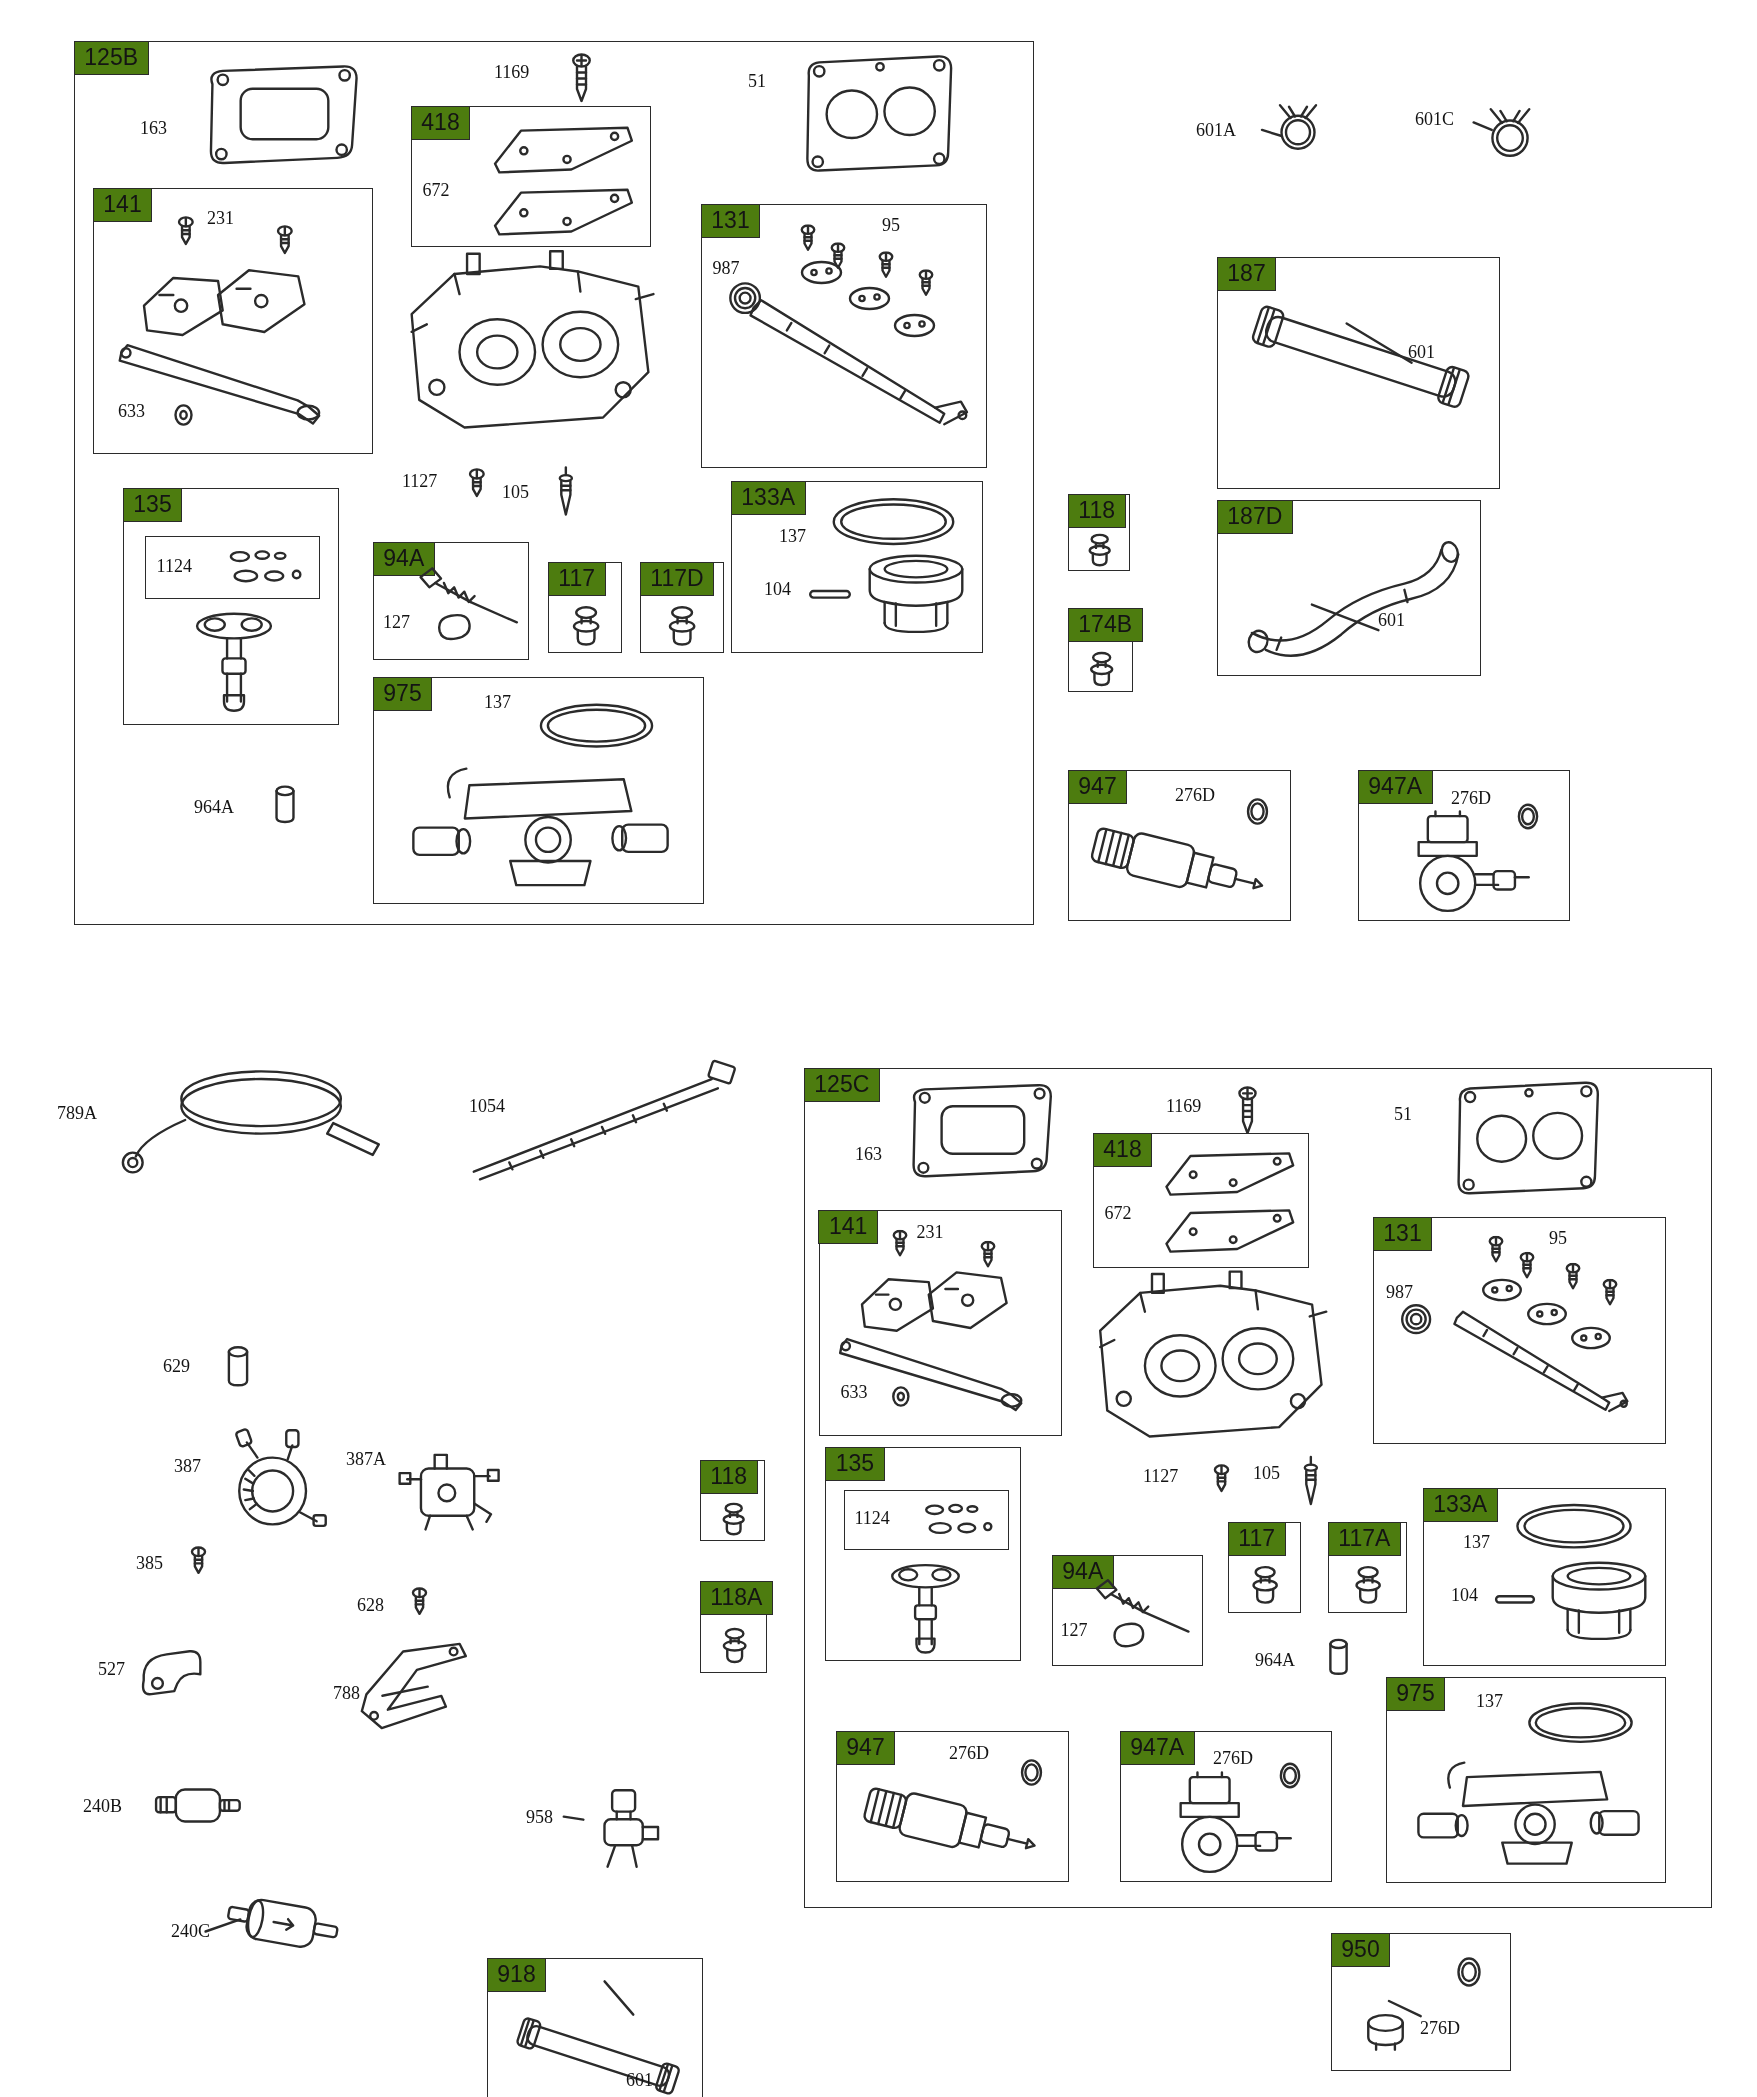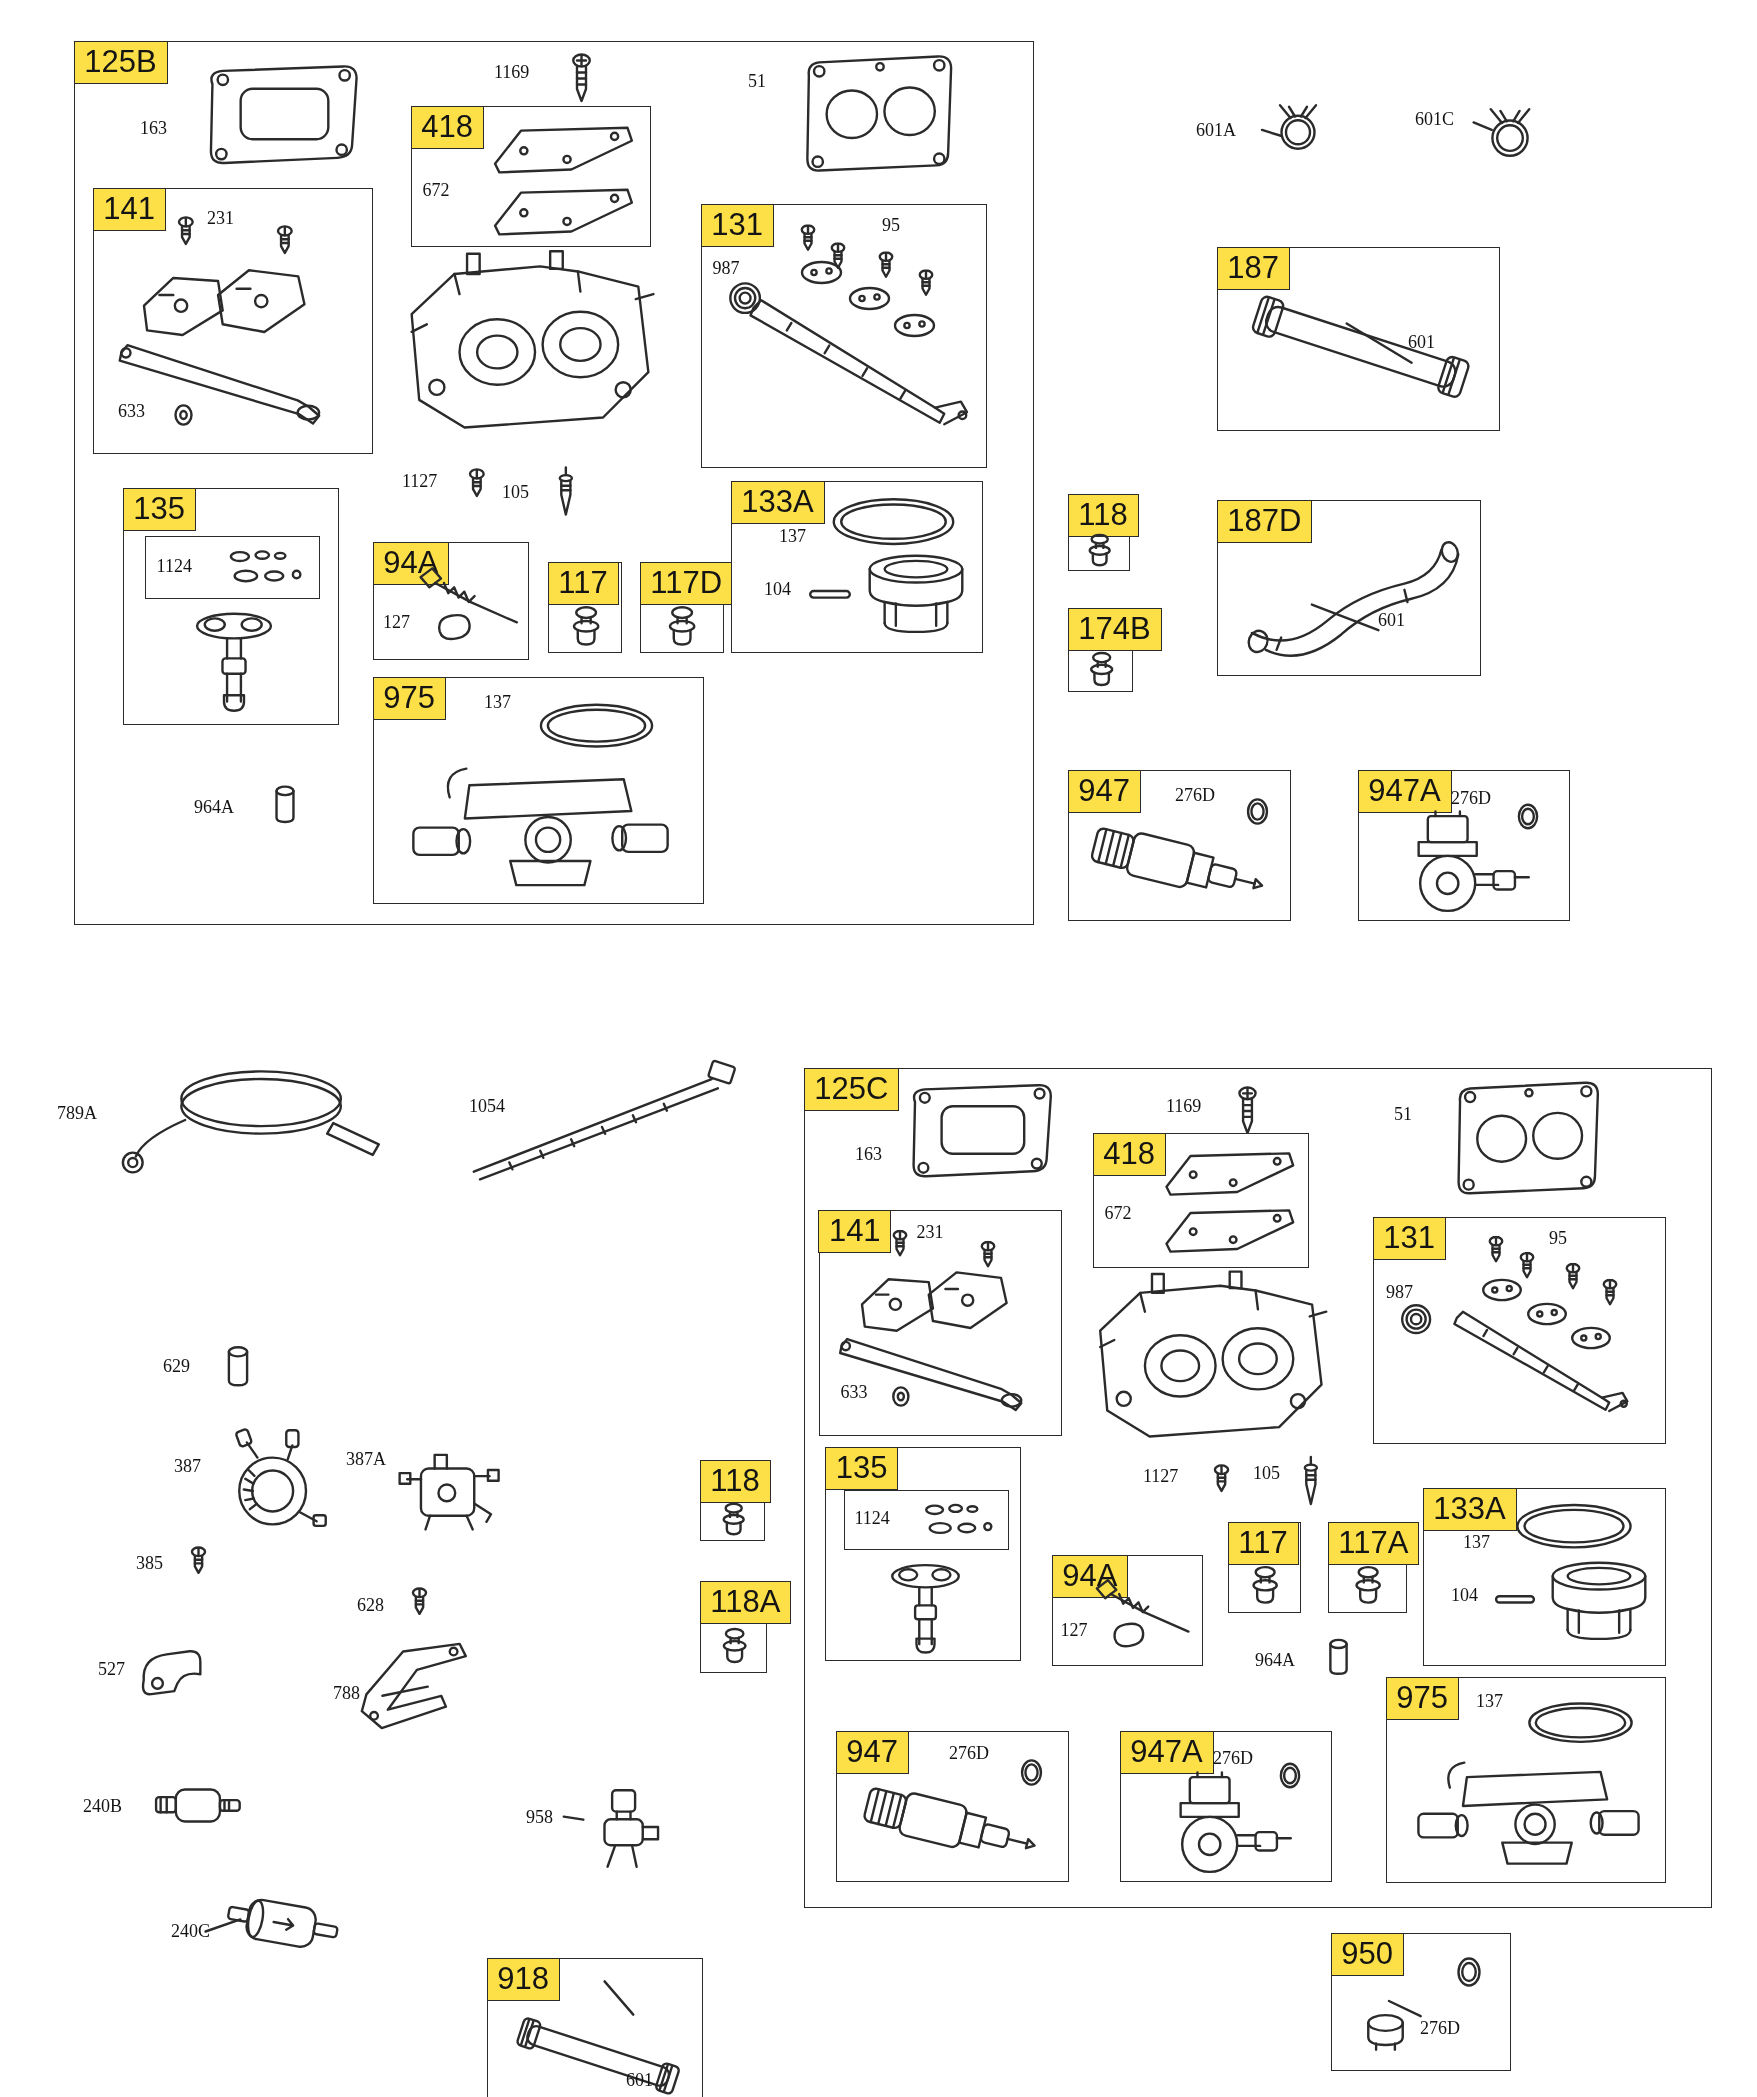--- a/index.html
+++ b/index.html
@@ -4,21 +4,21 @@
 <style>
   * { margin:0; padding:0; box-sizing:border-box; }
   body { background:#ffffff; }
   .canvas {
     position:relative; width:1757px; height:2097px; background:#ffffff;
     font-family:"Liberation Sans","DejaVu Sans",sans-serif; color:#141414;
   }
   .pbox { position:absolute; border:1.5px solid #2b2b2b; background:#ffffff; }
   .tag {
     position:absolute; top:-1.5px; left:-1.5px; border:1.5px solid #2b2b2b;
-    background:#fde047; padding:2.3px 9.8px 3.8px; font-size:31px; line-height:1.15;
+    background:#4d7c0f; padding:2.3px 9.8px 3.8px; font-size:23px; line-height:1.15;
     white-space:nowrap;
   }
   .lbl { position:absolute; font-size:18px; line-height:1.1; white-space:nowrap;font-family:Liberation Serif, serif; }
   .part { position:absolute; overflow:visible; }
   symbol * , .leader line {
     fill:none; stroke:#2b2b2b; stroke-width:2.4;
     stroke-linecap:round; stroke-linejoin:round;
     vector-effect:non-scaling-stroke;
   }
   .leader { position:absolute; left:0; top:0; width:1757px; height:2097px; pointer-events:none; }
@@ -461,21 +461,21 @@
 
 <span class="lbl" style="left:1196px;top:121px">601A</span>
 <svg class="part" style="left:1268px;top:100px;width:60px;height:54px" viewBox="0 0 80 70">
       <use href="#s-clamp"></use>
     </svg>
 <span class="lbl" style="left:1415px;top:110px">601C</span>
 <svg class="part" style="left:1478px;top:104px;width:64px;height:57px" viewBox="0 0 80 70">
       <use href="#s-clamp"></use>
     </svg>
 
-<div class="pbox" style="left:1217px;top:247px;width:283px;height:184px">
+<div class="pbox" style="left:1217px;top:257px;width:283px;height:232px">
   <span class="tag">187</span>
   <svg class="part" style="left:21px;top:24px;width:243px;height:151px" viewBox="0 0 320 200">
         <use href="#s-pipe"></use>
       </svg>
   <span class="lbl" style="left:190px;top:85px">601</span>
 </div>
 
 <div class="pbox" style="left:1068px;top:494px;width:62px;height:77px">
   <span class="tag">118</span>
   <svg class="part" style="left:15px;top:38px;width:32px;height:36px" viewBox="0 0 45 58">

